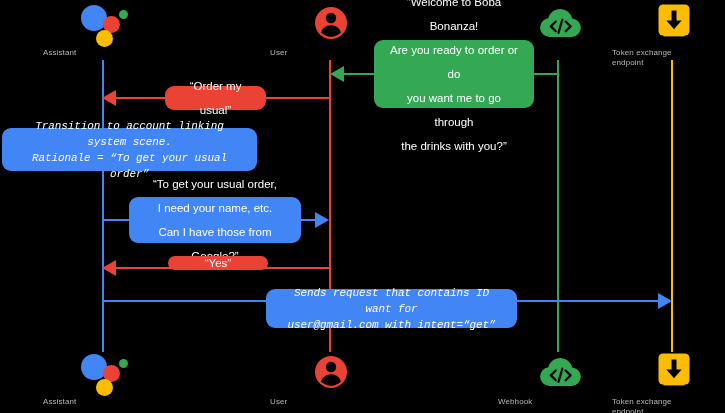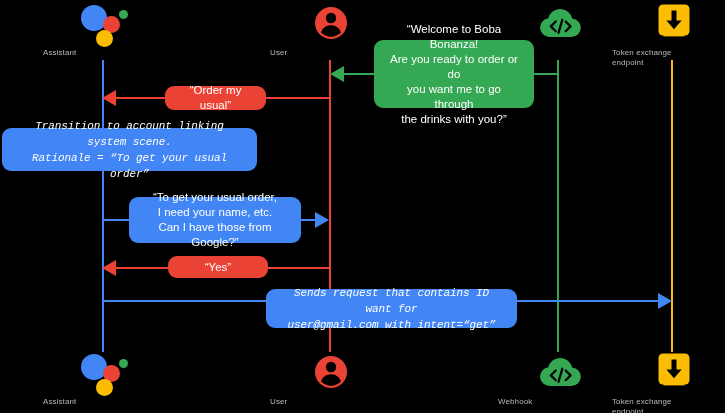--- a/index.html
+++ b/index.html
@@ -93,21 +93,21 @@
     border-radius: 9px;
     color: #ffffff;
     text-align: center;
     display: flex;
     align-items: center;
     justify-content: center;
     white-space: pre-line;
   }
   .bubble.speech {
     font-size: 11.5px;
-    line-height: 15px;
+    line-height: 24px;
     padding: 2px 12px;
   }
   .bubble.code {
     font-family: "Liberation Mono", "DejaVu Sans Mono", monospace;
     font-style: italic;
     font-size: 11px;
     line-height: 16px;
     padding: 7px 12px;
     letter-spacing: -0.1px;
   }
@@ -188,21 +188,21 @@
 Rationale = “To get your usual order”</div>
 
   <div class="arrow-line c-blue" style="left:103px; top:219px; width:212px;"></div>
   <div class="arrow-head right h-blue" style="left:315px; top:212px;"></div>
   <div class="bubble speech b-blue" style="left:129px; top:197px; width:172px; height:46px;">“To get your usual order,
 I need your name, etc.
 Can I have those from Google?”</div>
 
   <div class="arrow-line c-red" style="left:116px; top:267px; width:215px;"></div>
   <div class="arrow-head left h-red" style="left:102px; top:260px;"></div>
-  <div class="bubble speech b-red" style="left:168px; top:256px; width:100px; height:22px;">“Yes”</div>
+  <div class="bubble speech b-red" style="left:168px; top:256px; width:100px; height:14px;">“Yes”</div>
 
   <div class="arrow-line c-blue" style="left:103px; top:300px; width:556px;"></div>
   <div class="arrow-head right h-blue" style="left:658px; top:293px;"></div>
   <div class="bubble code b-blue" style="left:266px; top:289px; width:251px; height:39px;">Sends request that contains ID want for
 user@gmail.com with intent=“get”</div>
 
   <div class="actor" style="left:43px; top:351px;">
     <div class="icon-wrap">
       <div class="assistant-mark">
         <div class="c blue"></div>

